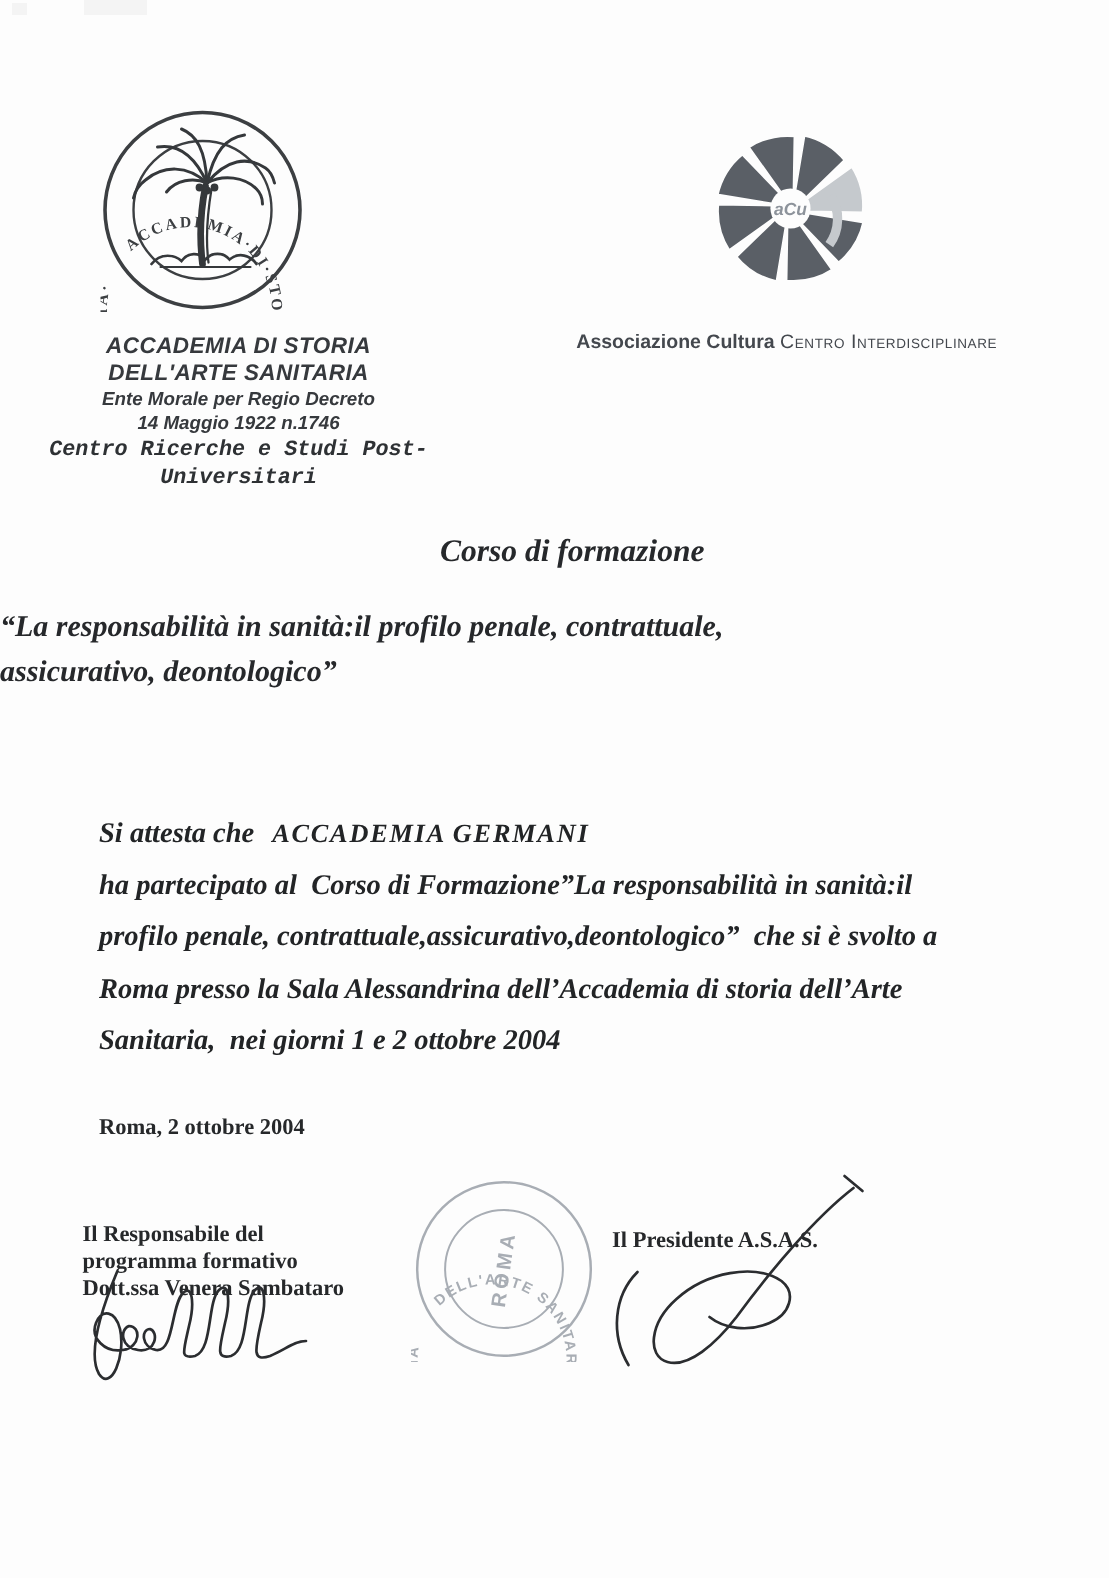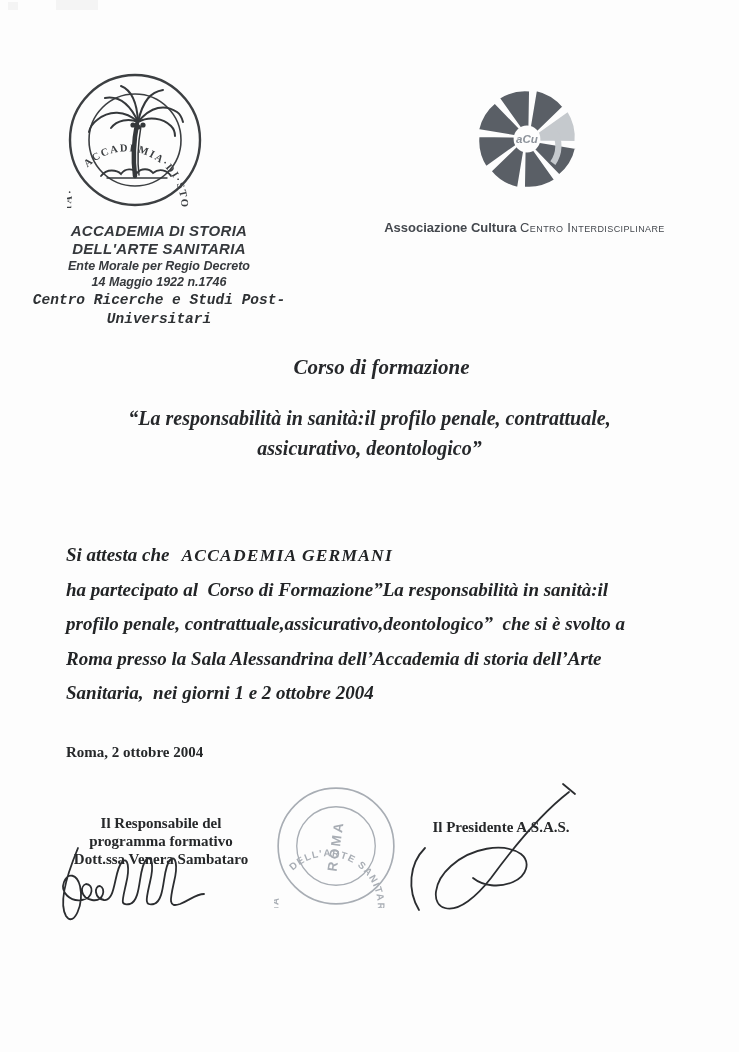--- a/index.html
+++ b/index.html
@@ -18,29 +18,29 @@
   .org-l3{font-size:12.5px;line-height:16px;}
   .org-l5{font-family:Liberation Mono, monospace;font-size:14.5px;color:#2e3134;line-height:19px;margin-top:1px;}
   
   .assoc-line{left:352px;top:220px;width:345px;text-align:center;
     font-family:"Liberation Sans",sans-serif;font-size:13px;color:#44484e;}
   .assoc-prefix{font-weight:700;text-align:center;}
   .assoc-caps{font-variant:small-caps;letter-spacing:.4px;font-weight:500;}
   
   .course-title{left:12px;top:355px;width:739px;text-align:center;
     font-size:21px;font-weight:700;font-style:italic;color:#26282b;}
-  .quote{left:0;top:403px;width:739px;text-align:center;
+  .quote{left:0;top:403px;width:739px;
     font-size:20px;font-weight:700;font-style:italic;line-height:30px;color:#26282b;}
   
   .body-text{left:66px;top:538px;width:625px;
     font-size:19px;font-weight:700;font-style:italic;line-height:34.5px;color:#222426;}
   .attendee{letter-spacing:1.2px;font-size:17.5px;margin-left:12px;}
   .dateline{left:66px;top:744px;font-size:15px;font-weight:700;color:#26282a;}
   
-  .sig-text{font-size:15px;font-weight:700;line-height:18px;text-align:center;color:#26282a;}
+  .sig-text{font-size:15px;font-weight:700;line-height:18px;text-align:left;color:#26282a;}
   .sig-left{left:55px;top:814px;width:212px;}
   .sig-right{left:408px;top:818px;width:186px;}
   svg{display:block;}
   .sig-stroke{fill:none;stroke:#2b2d30;stroke-width:1.8;stroke-linecap:round;stroke-linejoin:round;}
 </style>
 </head>
 <body>
 
 <div class="page">
 

